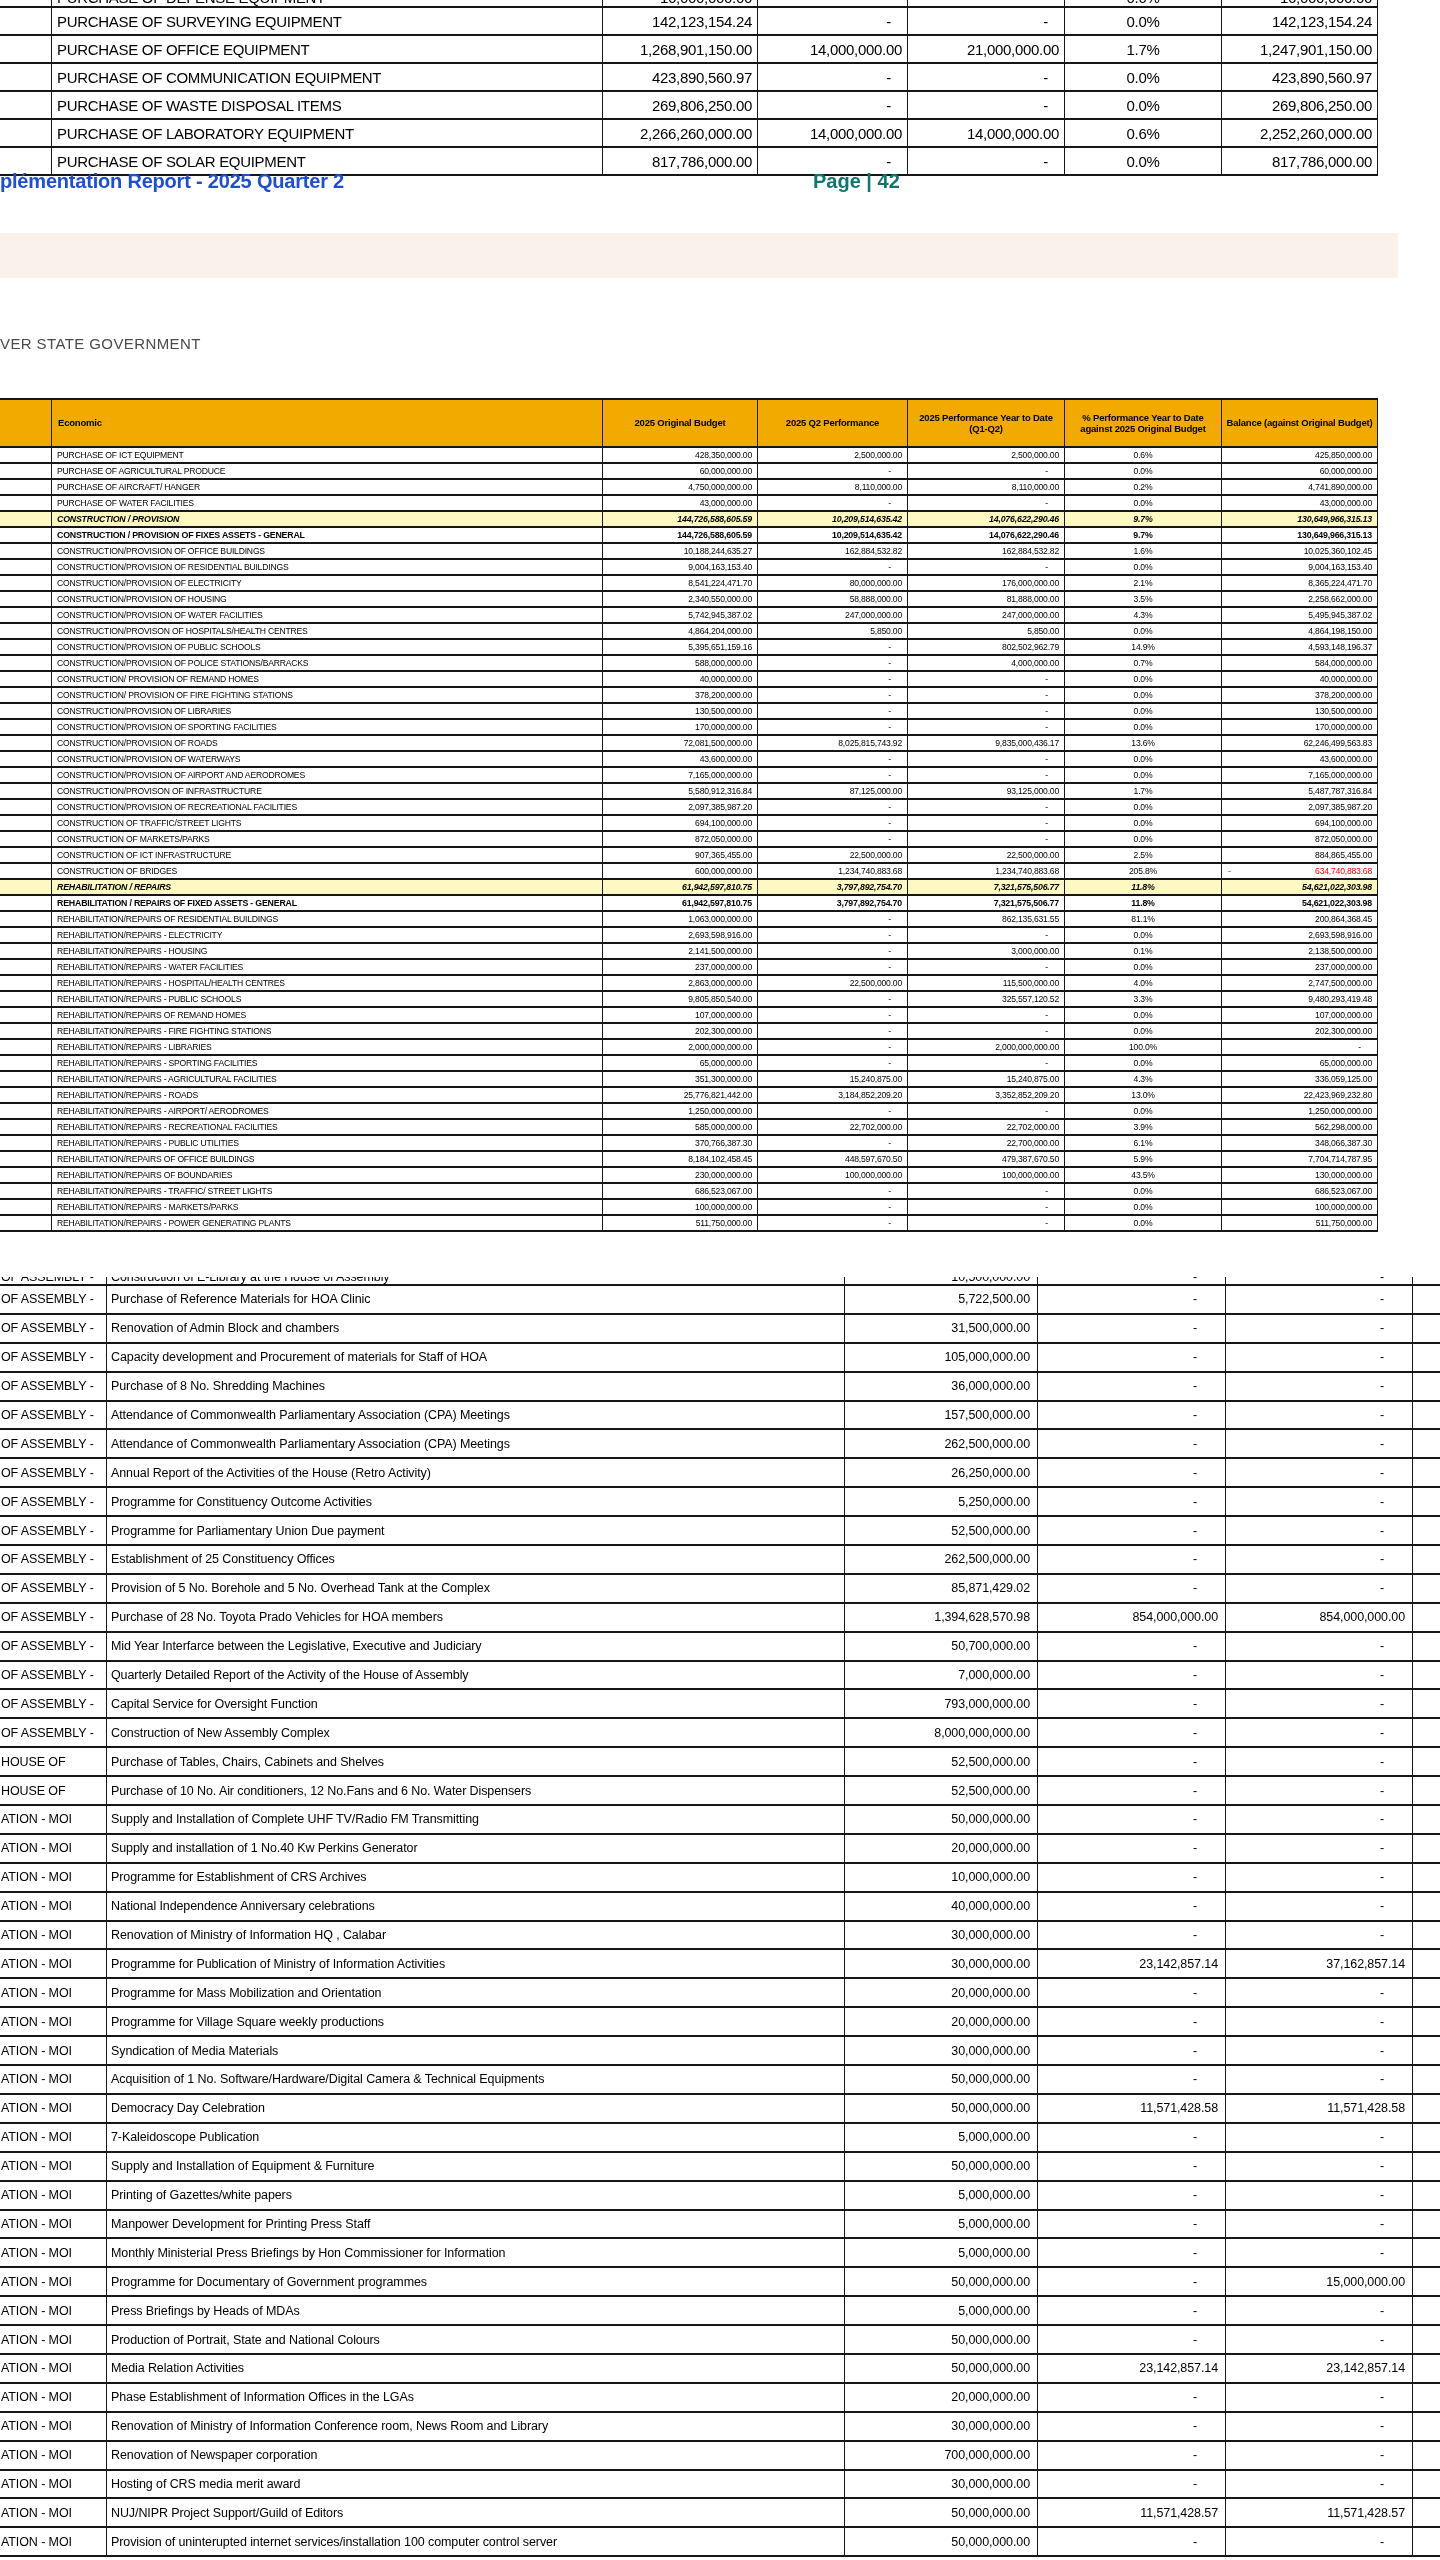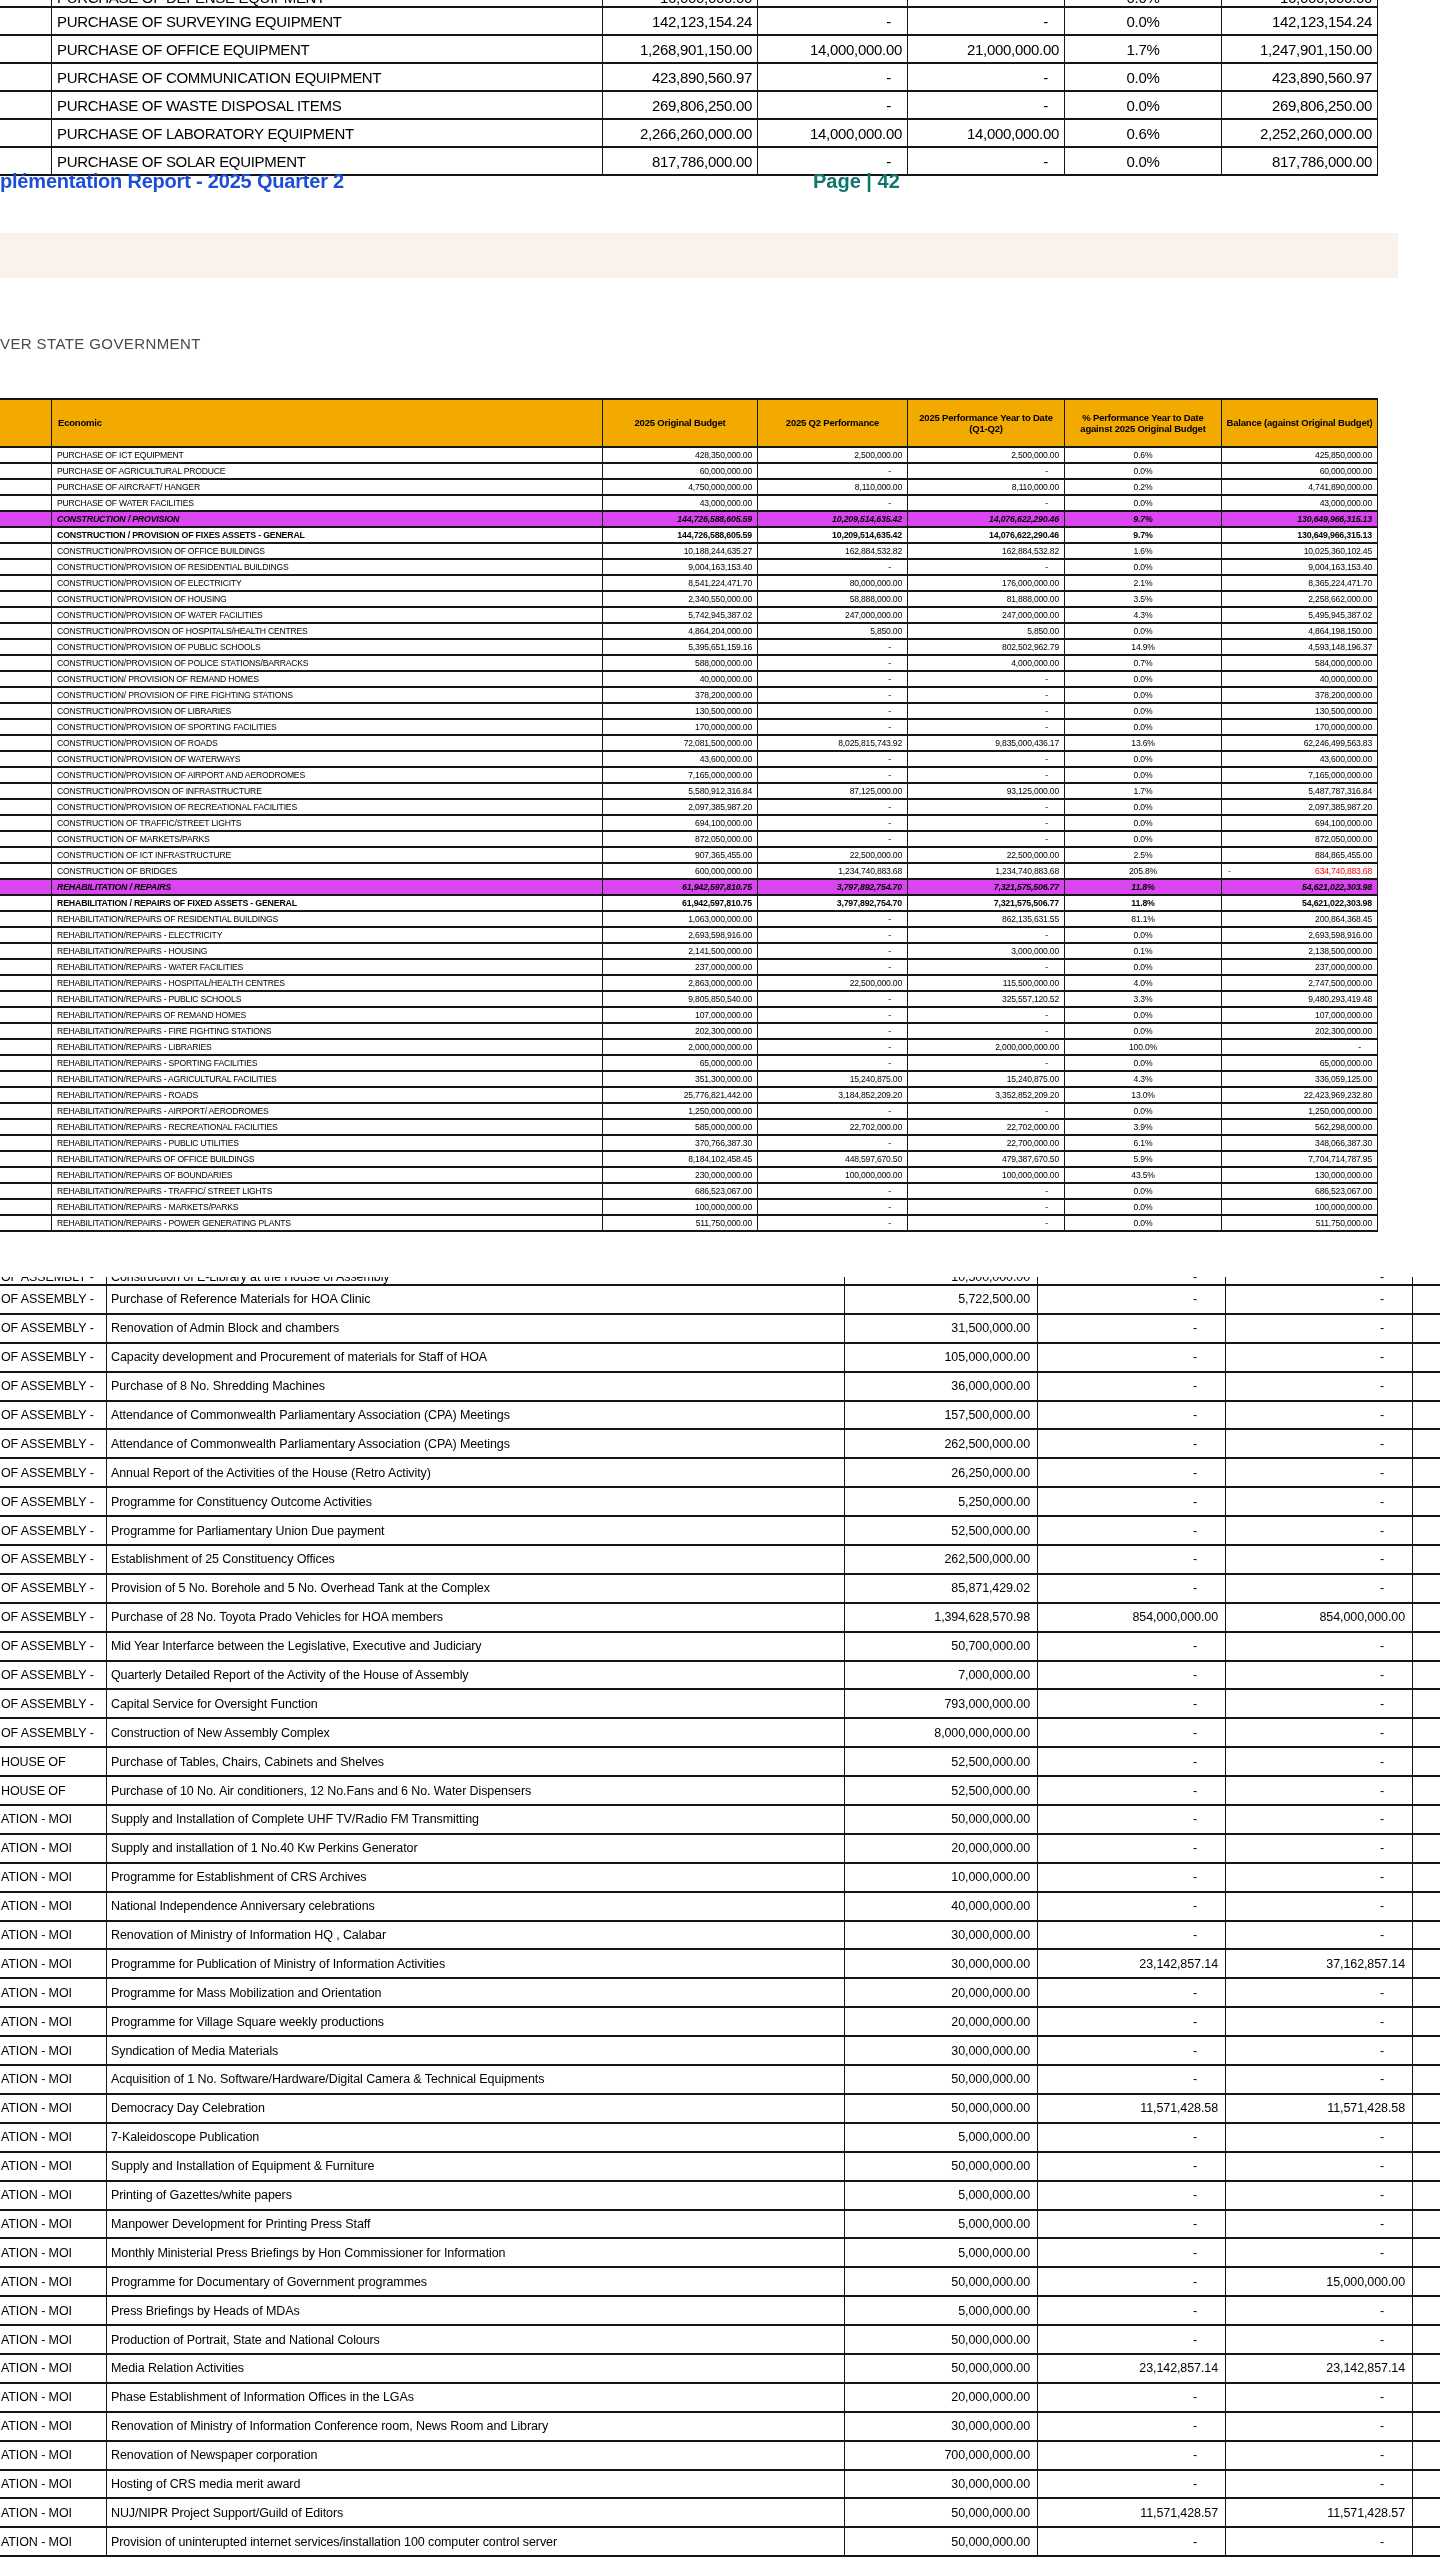--- a/index.html
+++ b/index.html
@@ -38,21 +38,21 @@
              color:#4a4a4a;letter-spacing:0.4px;}
 
   
   .tblB{top:398px;width:1378px;border-top:2.5px solid #161616;}
   .tblB .row{grid-template-columns:52px 551px 155px 150px 157px 157px 156px;height:16px;}
   .tblB .cell{font-size:8.6px;letter-spacing:-0.2px;}
   .tblB .hdr{height:48px;background:#f2a900;font-weight:bold;border-bottom:2.5px solid #161616;}
   .hdr .cell{justify-content:center;text-align:center;white-space:normal;line-height:1.18;
              font-size:9.5px;padding:1px 2px;}
   .hdr .c-label{justify-content:flex-start;text-align:left;padding-left:6px;font-size:9.5px;}
-  .sec{background:#d946ef;font-weight:bold;font-style:italic;}
+  .sec{background:#fef9c3;font-weight:bold;font-style:italic;}
   .sub{font-weight:bold;}
   .sec .cell,.sub .cell{font-size:8.8px;}
   .neg{color:#ff0000;justify-content:space-between;padding-left:6px;}
 
   
   .tblC{top:1277px;width:1440px;}
   .tblC .row{grid-template-columns:107px 738px 193px 188px 187px 27px;height:28.9px;}
   .tblC .row.cut{height:9px;}
   .tblC .cell{font-size:12.5px;letter-spacing:-0.1px;}
   .tblC .c-left{justify-content:flex-start;padding-left:1px;}

